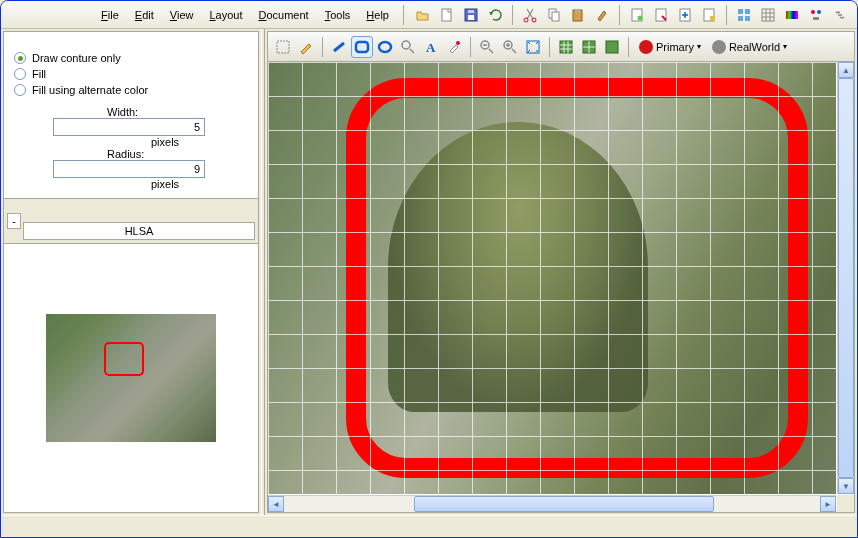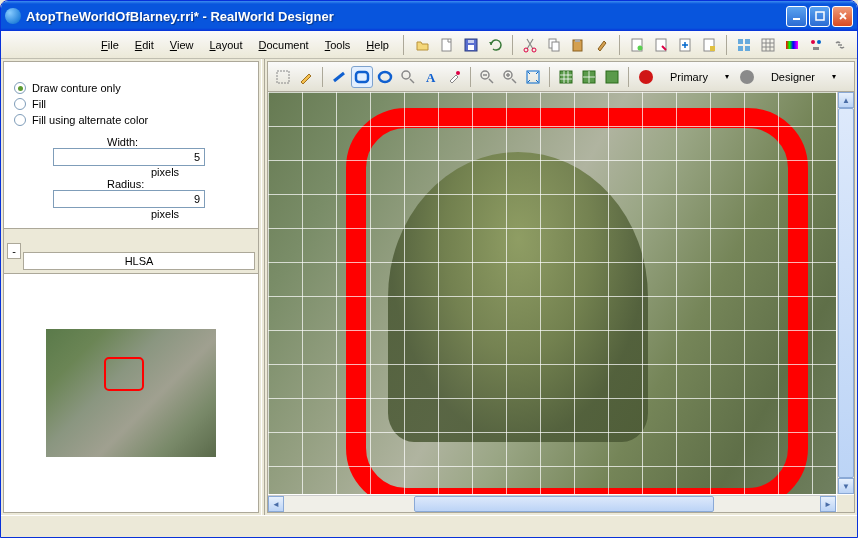--- a/index.html
+++ b/index.html
@@ -30,21 +30,21 @@
 .hlsa { border-top: 1px solid #aca899; border-bottom: 1px solid #aca899; background: #ece9d8; padding: 3px; display: flex; align-items: center; }
 .hlsa .dash { width: 14px; text-align: center; border: 1px solid #aca899; background: #fff; margin-right: 2px; padding: 1px 2px; cursor: pointer; }
 .hlsa .tab { flex: 1; text-align: center; padding: 2px; border: 1px solid #aca899; background: #fff; cursor: pointer; margin-top: 20px; }
 .preview { flex: 1; background: #fff; display: flex; align-items: center; justify-content: center; position: relative; }
 .preview .pimg { width: 170px; height: 128px; background: linear-gradient(135deg, #5a7a4a 0%, #6b8555 20%, #8a9680 40%, #a0a090 60%, #7a8a6a 80%, #5a6a4a 100%); position: relative; }
 .preview .psel { position: absolute; border: 2px solid #ff0000; border-radius: 5px; width: 40px; height: 34px; top: 28px; left: 58px; }
 .vsplit { width: 4px; background: #ece9d8; border-left: 1px solid #fff; border-right: 1px solid #aca899; cursor: ew-resize; }
 .canvas-area { flex: 1; display: flex; flex-direction: column; border: 1px solid #aca899; margin: 2px; background: #fff; }
 .canvas-toolbar { height: 30px; background: linear-gradient(to bottom, #fafafa, #e4e2d5); border-bottom: 1px solid #aca899; display: flex; align-items: center; padding: 0 4px; gap: 1px; }
 .canvas-toolbar .sep2 { width: 1px; height: 20px; background: #aca899; margin: 0 4px; }
-.colorbtn { display: flex; align-items: center; gap: 17px; padding: 2px 4px; cursor: pointer; border: 1px solid transparent; border-radius: 3px; }
+.colorbtn { display: flex; align-items: center; gap: 3px; padding: 2px 4px; cursor: pointer; border: 1px solid transparent; border-radius: 3px; }
 .swatch { width: 14px; height: 14px; border-radius: 50%; }
 .canvaswrap { flex: 1; position: relative; overflow: hidden; }
 .canvas { position: absolute; inset: 0 18px 18px 0; background: #8a9682; overflow: hidden; }
 .canvas .cimg { position: absolute; inset: 0; background: 
   linear-gradient(120deg, #667a52 0%, #7a8d68 15%, #95a082 30%, #b0b4a0 45%, #9aa685 55%, #758558 70%, #5f6f48 85%, #708060 100%);
 }
 .canvas .tower { position: absolute; top: 60px; left: 120px; width: 260px; height: 290px; background: radial-gradient(ellipse at 50% 30%, #8a9a5a 0%, #6b7a45 40%, #4a5834 70%); border-radius: 50% 50% 10% 10%; opacity: 0.85; }
 .roundrect { position: absolute; top: 16px; left: 78px; width: 462px; height: 400px; border: 20px solid #ff0000; border-radius: 60px; }
 .grid { position: absolute; inset: 0; background-image: linear-gradient(to right, rgba(255,255,255,0.7) 1px, transparent 1px), linear-gradient(to bottom, rgba(255,255,255,0.7) 1px, transparent 1px); background-size: 34px 34px; }
 .hscroll { position: absolute; bottom: 0; left: 0; right: 18px; height: 17px; background: #eeeeea; border-top: 1px solid #ccc; display: flex; }
@@ -56,41 +56,20 @@
 .vscroll .sthumb { left: 0; right: 0; top: 0; bottom: 0; }
 .statusbar { height: 22px; background: #ece9d8; border-top: 1px solid #fff; }
 .scrollcorner { position: absolute; right: 0; bottom: 0; width: 17px; height: 17px; background: #ece9d8; }
 svg { display: block; }
 .u { text-decoration: underline; }
 </style>
 </head>
 <body>
 
 <div class="window">
-  <div class="titlebar">
-    <div class="appicon"></div>
-    <div class="title">AtopTheWorldOfBlarney.rri* - RealWorld Designer</div>
-    <div class="winbtns">
-      <div class="winbtn min">
-          <svg width="10" height="10">
-            <rect x="1" y="7" width="7" height="2" fill="#fff"></rect>
-          </svg>
-        </div>
-      <div class="winbtn max">
-          <svg width="10" height="10">
-            <rect x="1" y="1" width="8" height="8" fill="none" stroke="#fff" stroke-width="1.5"></rect>
-          </svg>
-        </div>
-      <div class="winbtn close">
-          <svg width="10" height="10">
-            <path d="M2 2 L8 8 M8 2 L2 8" stroke="#fff" stroke-width="1.8"></path>
-          </svg>
-        </div>
-    </div>
-  </div>
 
   <div class="menubar">
     <div class="mitem"><span class="u">F</span><span>ile</span></div>
     <div class="mitem"><span class="u">E</span>dit</div>
     <div class="mitem"><span class="u">V</span>iew</div>
     <div class="mitem"><span class="u">L</span>ayout</div>
     <div class="mitem"><span class="u">D</span>ocument</div>
     <div class="mitem"><span class="u">T</span>ools</div>
     <div class="mitem"><span class="u">H</span>elp</div>
     <div class="sep"></div>
@@ -337,21 +316,21 @@
             </svg>
           </div>
         <div class="sep2"></div>
         <div class="colorbtn">
           <div class="swatch" style="background:#d01616"></div>
           <span>Primary</span>
           <span style="font-size:8px">▾</span>
         </div>
         <div class="colorbtn">
           <div class="swatch" style="background:#8a8a8a"></div>
-          <span>Designer</span>
+          <span>RealWorld</span>
           <span style="font-size:8px">▾</span>
         </div>
       </div>
       <div class="canvaswrap">
         <div class="canvas">
           <div class="cimg"></div>
           <div class="tower"></div>
           <div class="roundrect"></div>
           <div class="grid"></div>
         </div>

